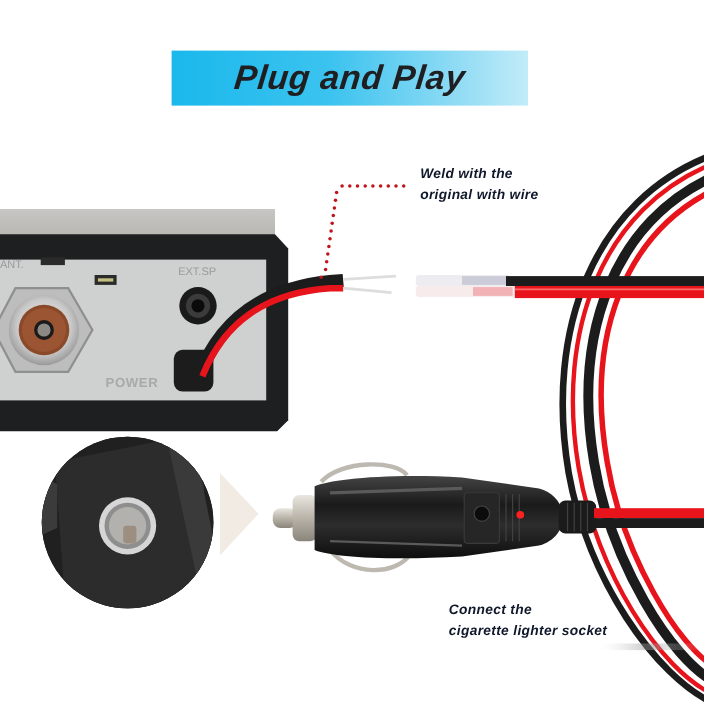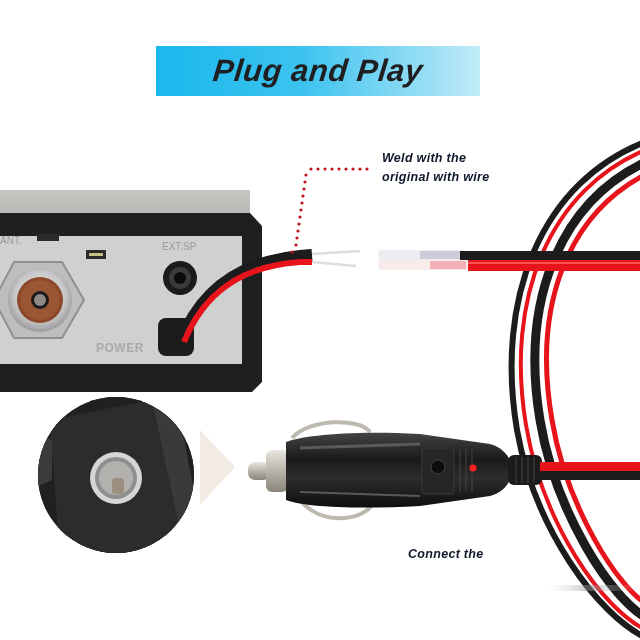--- a/index.html
+++ b/index.html
@@ -193,14 +193,15 @@
     <rect x="540" y="585" width="100" height="6" fill="url(#shadowGrad)"></rect>
   </svg>
 
   <div class="caption caption-weld">
     <span>Weld with the</span>
     <span>original with wire</span>
   </div>
 
   <div class="caption caption-connect">
     <span>Connect the</span>
+    <span>cigarette lighter socket</span>
   </div>
 </div>
 
 </body></html>

